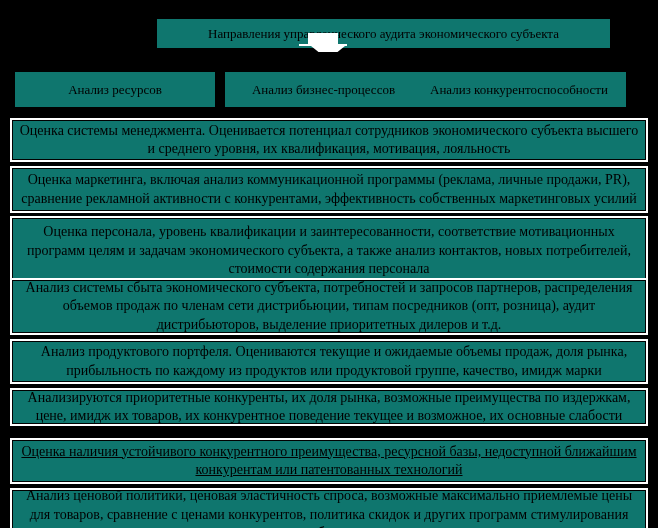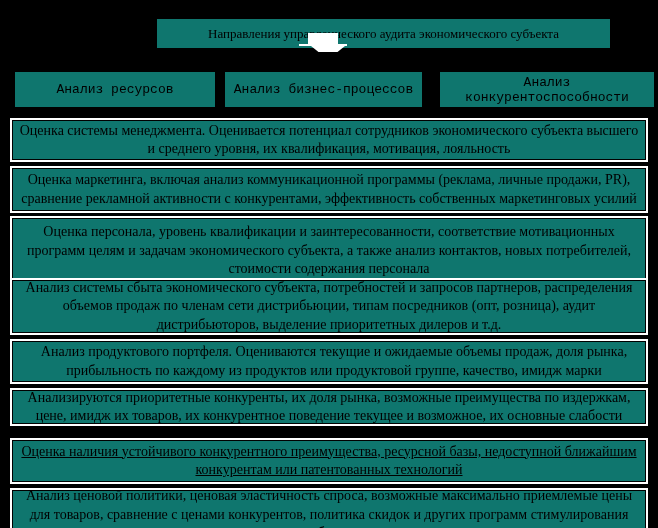--- a/index.html
+++ b/index.html
@@ -21,25 +21,24 @@
     box-sizing:border-box;
     margin-top:14px;
   }
   .title-box {
     left:157px; top:5px; width:453px; height:29px;
     font-size:13px;
   }
   .branch {
     top:58px; height:35px;
     font-size:13px;
-    font-family:Liberation Mono, monospace;
   }
   .branch-1 { left:15px;  width:200px; }
   .branch-2 { left:225px; width:197px; }
-  .branch-3 { left:440px; width:214px; }
+  .branch-3 { left:412px; width:214px; }
   .section {
     left:12px; width:634px;
     border:1px solid #000;
     box-shadow:0 0 0 2px #ffffff;
     font-size:14px;
     line-height:1.32;
     padding:2px 6px;
   }
   .sec-1 { top:106px; height:40px; }
   .sec-2 { top:154px; height:43px; }

